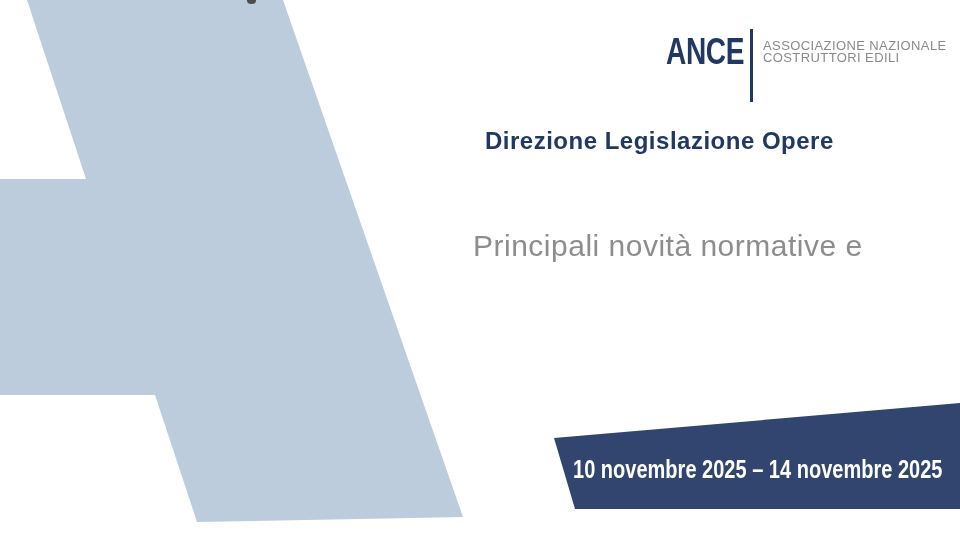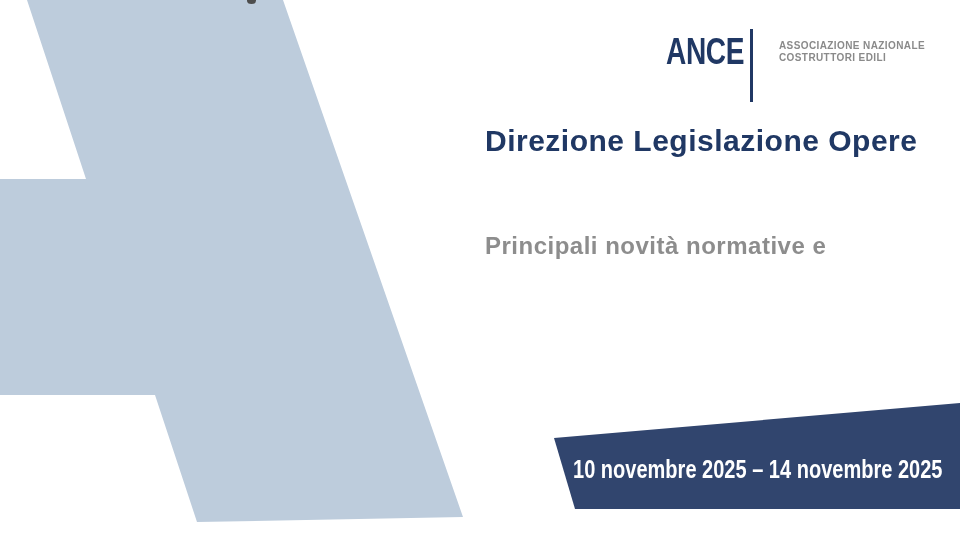--- a/index.html
+++ b/index.html
@@ -34,36 +34,36 @@
     color:var(--navy);
     transform:scaleX(0.78);transform-origin:0 0;
     white-space:nowrap;
   }
   .logo-divider{
     position:absolute;left:750px;top:29px;
     width:2.5px;height:73px;
     background:var(--navy);
   }
   .logo-org{
-    position:absolute;left:779px;top:39.5px;
-    font-size:10px;line-height:12px;font-weight:700;
+    position:absolute;left:763px;top:39.5px;
+    font-size:13px;line-height:12px;font-weight:400;
     letter-spacing:0.4px;
     color:var(--logo-gray);
     white-space:nowrap;
   }
   
   .title-block{
     position:absolute;left:485px;top:123px;width:470px;
-    font-size:30px;line-height:36.5px;font-weight:700;
+    font-size:24px;line-height:36.5px;font-weight:700;
     letter-spacing:0.5px;
     color:var(--navy);
   }
   .subtitle-block{
-    position:absolute;left:485px;top:228px;width:470px;
-    font-size:24px;line-height:36.5px;font-weight:700;
+    position:absolute;left:473px;top:228px;width:470px;
+    font-size:30px;line-height:36.5px;font-weight:400;
     letter-spacing:0.5px;
     color:var(--subtitle-gray);
   }
   
   .banner-text{
     position:absolute;left:573px;top:456px;
     font-size:26px;line-height:26px;font-weight:700;
     color:#fff;
     transform:scaleX(0.77);transform-origin:0 0;
     white-space:nowrap;

